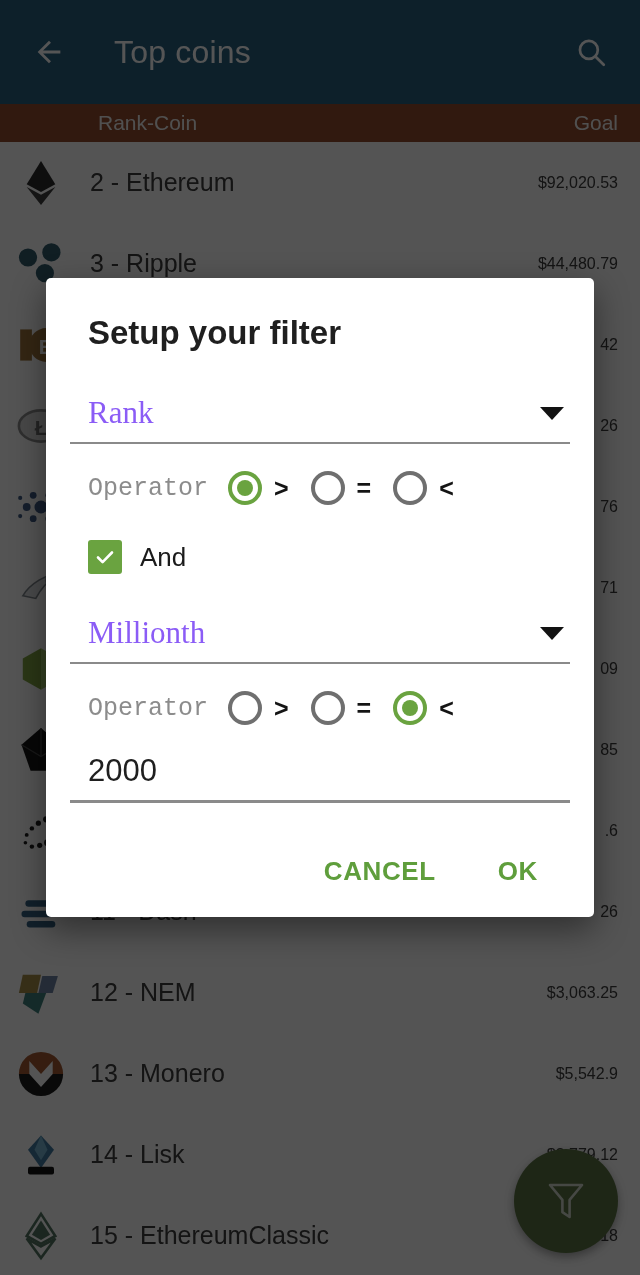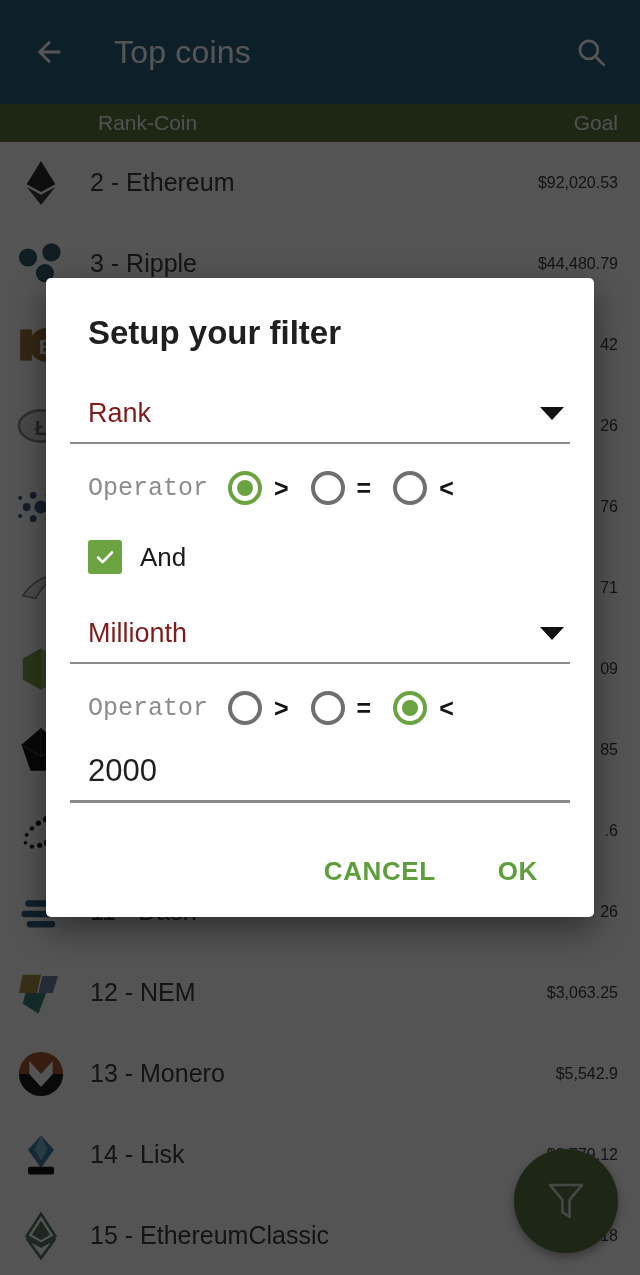--- a/index.html
+++ b/index.html
@@ -49,21 +49,21 @@
     width: 54px;
     height: 54px;
     display: flex;
     align-items: center;
     justify-content: center;
     flex: 0 0 auto;
   }
 
   .subheader {
     height: 38px;
-    background: #4d7c0f;
+    background: #c2410c;
     display: flex;
     align-items: center;
     padding: 0 22px;
     box-sizing: border-box;
     color: #f0f0f0;
     font-size: 21px;
     gap: 12px;
   }
   .subheader .sh-left { flex: 1 1 auto; padding-left: 76px; }
   .subheader .sh-right { flex: 0 0 auto; }
@@ -142,23 +142,24 @@
   .spinner {
     margin: 30px 0 0 0;
     padding: 0 0 0 18px;
     border-bottom: 2px solid #8a8a8a;
     height: 58px;
     display: flex;
     align-items: center;
     position: relative;
   }
   .spinner .sp-val {
-    font-size: 27px;
-    color: #7f1d1d;
+    font-size: 31px;
+    color: #8b5cf6;
     flex: 1 1 auto;
+    font-family: Liberation Serif, serif;
   }
   .caret {
     width: 0; height: 0;
     border-left: 12px solid transparent;
     border-right: 12px solid transparent;
     border-top: 13px solid #121212;
     margin-right: 6px;
   }
 
   .oprow {

